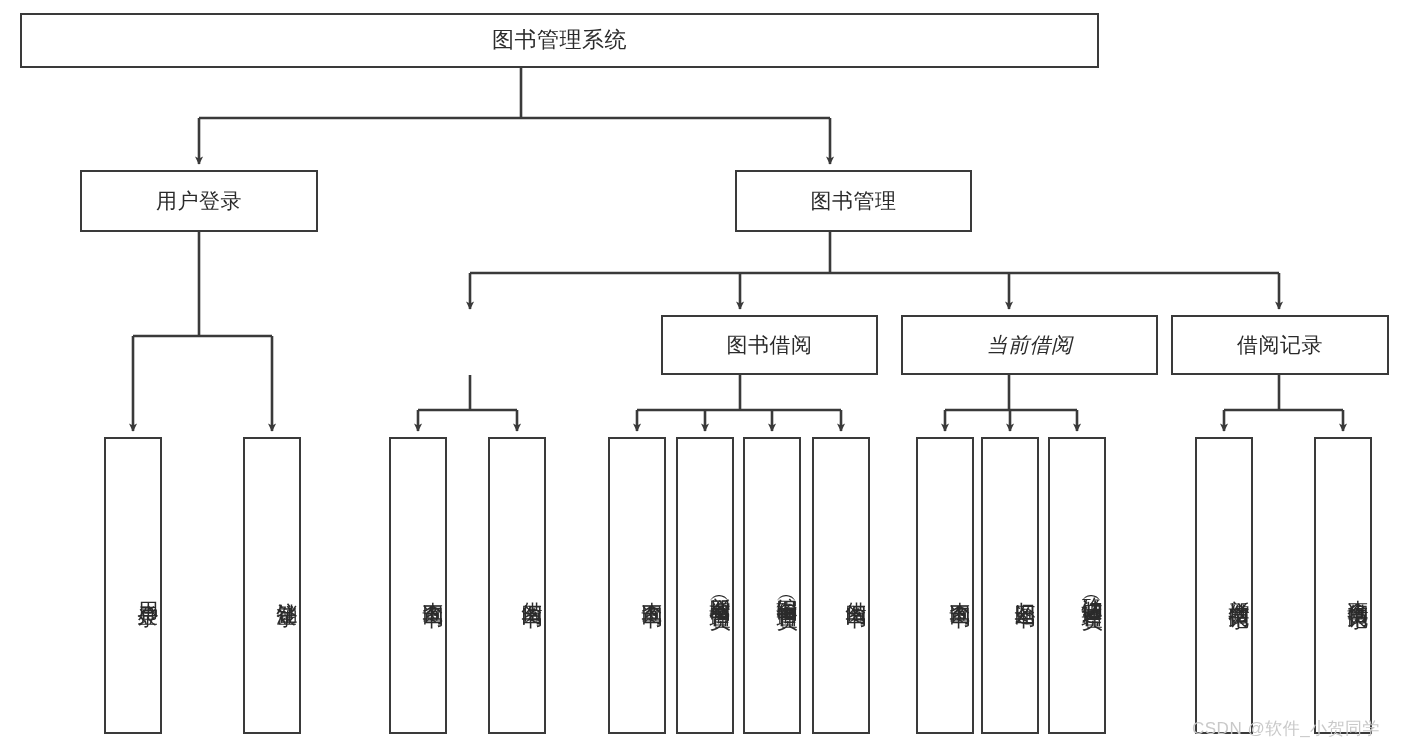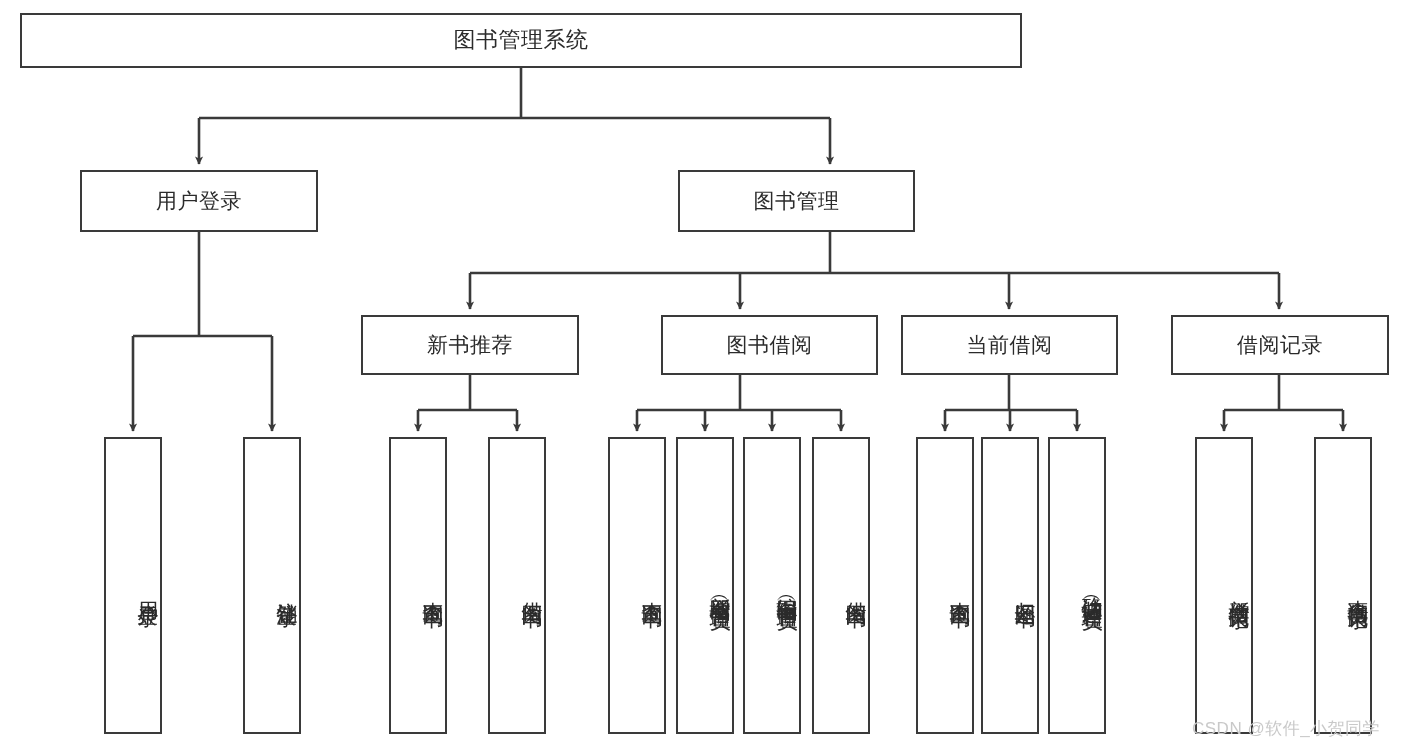--- a/index.html
+++ b/index.html
@@ -120,38 +120,35 @@
       <path d="M1010,410 L1010,431" marker-end="url(#arrow)"></path>
       <path d="M1077,410 L1077,431" marker-end="url(#arrow)"></path>
 
       <path d="M1279,375 L1279,410"></path>
       <path d="M1224,410 L1343,410"></path>
       <path d="M1224,410 L1224,431" marker-end="url(#arrow)"></path>
       <path d="M1343,410 L1343,431" marker-end="url(#arrow)"></path>
     </g>
   </svg>
 
-  <div class="node root horiz" style="left:20px; top:13px; width:1002px; height:55px;">
+  <div class="node root horiz" style="left:20px; top:13px; width:1079px; height:55px;">
     <span>图书管理系统</span>
   </div>
 
   <div class="node horiz" style="left:80px; top:170px; width:238px; height:62px;">
     <span>用户登录</span>
   </div>
-  <div class="node horiz" style="left:678px; top:170px; width:237px; height:62px;">
+  <div class="node horiz" style="left:735px; top:170px; width:237px; height:62px;">
     <span>图书管理</span>
   </div>
 
-  <div class="node horiz" style="left:361px; top:315px; width:218px; height:60px;">
-    <span>新书推荐</span>
-  </div>
   <div class="node horiz" style="left:632px; top:315px; width:217px; height:60px;margin-left:29px;">
     <span>图书借阅</span>
   </div>
-  <div class="node horiz" style="left:901px; top:315px; width:217px; height:60px;">
+  <div class="node horiz" style="left:901px; top:315px; width:257px; height:60px;font-style:italic;">
     <span>当前借阅</span>
   </div>
   <div class="node horiz" style="left:1171px; top:315px; width:218px; height:60px;">
     <span>借阅记录</span>
   </div>
 
   <div class="node vert" style="left:104px; top:437px; width:58px; height:297px;">
     <span class="vtext">用户登录</span>
   </div>
   <div class="node vert" style="left:243px; top:437px; width:58px; height:297px;">

